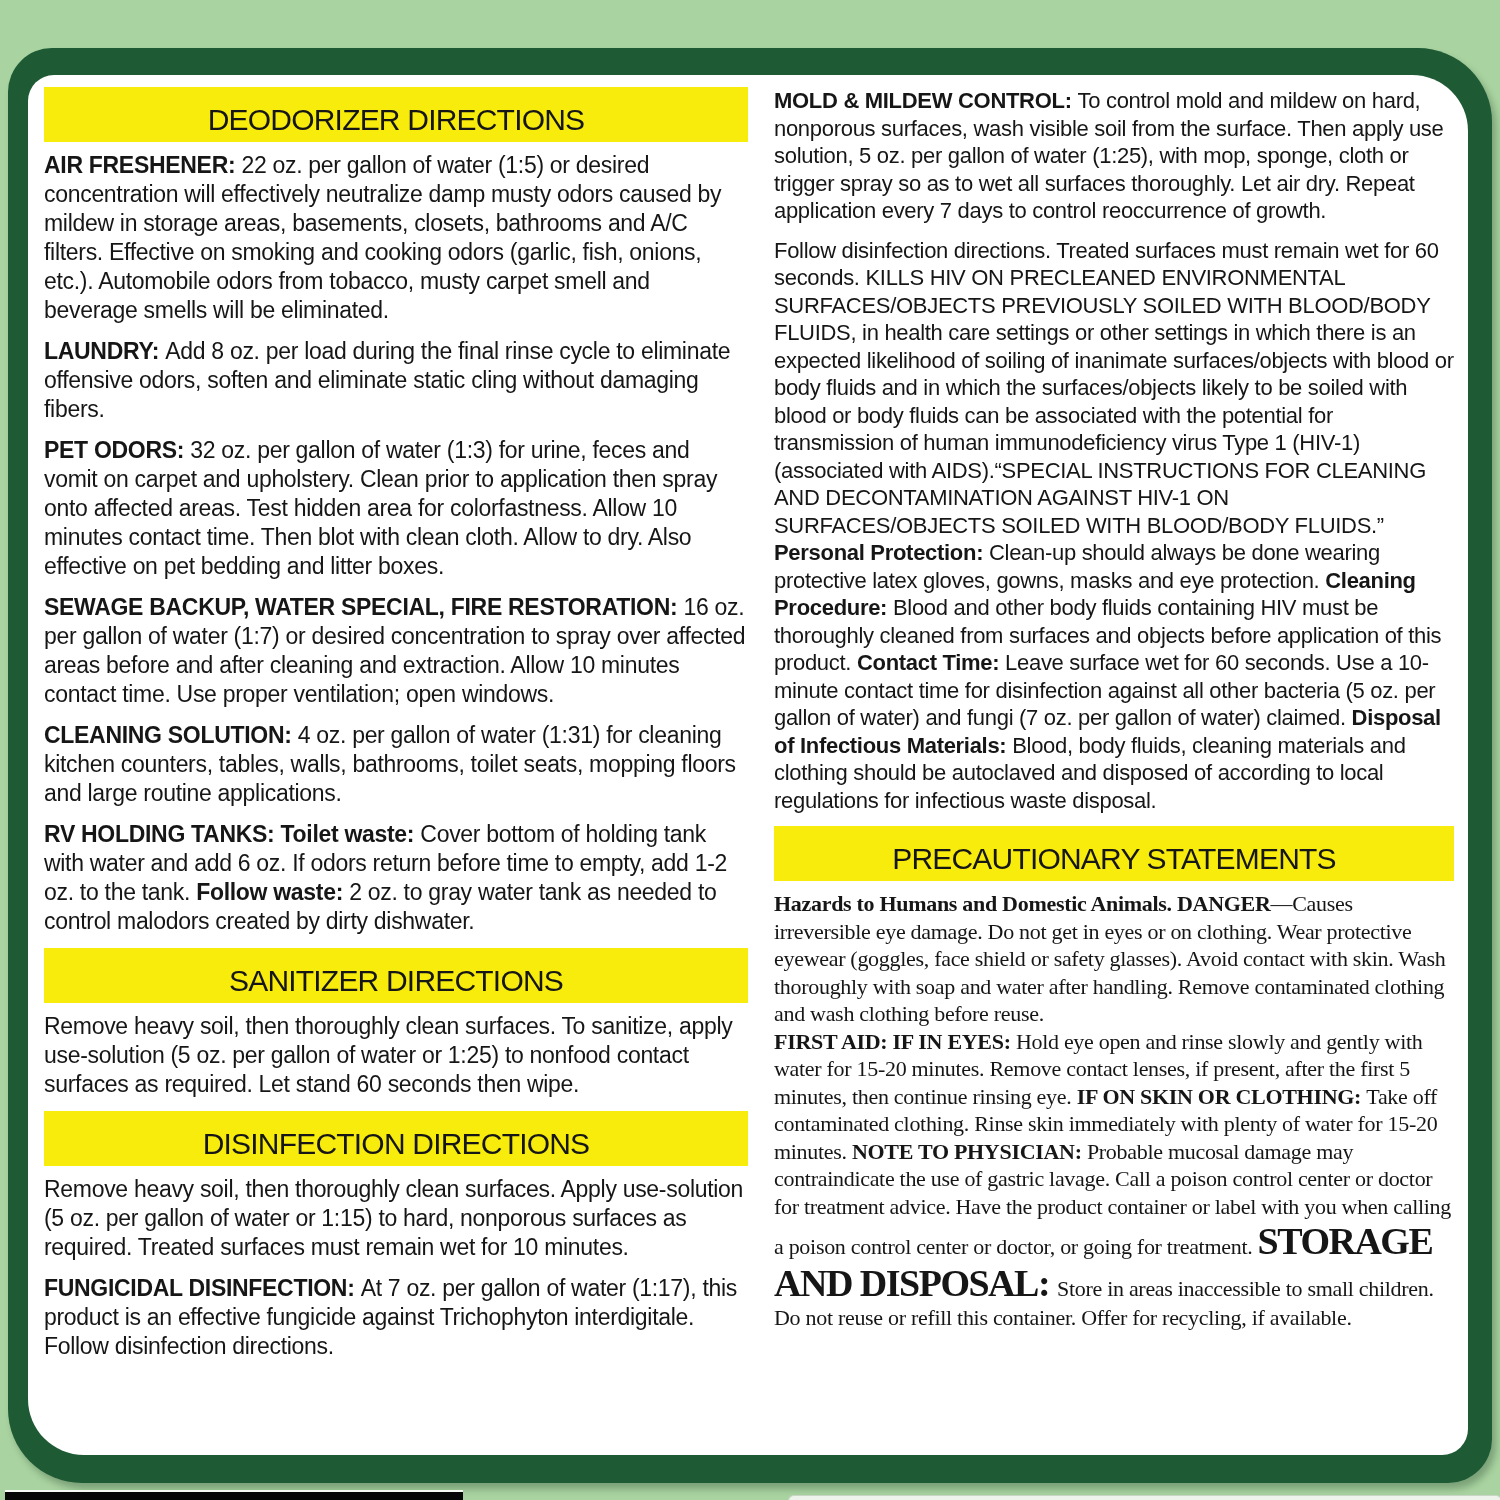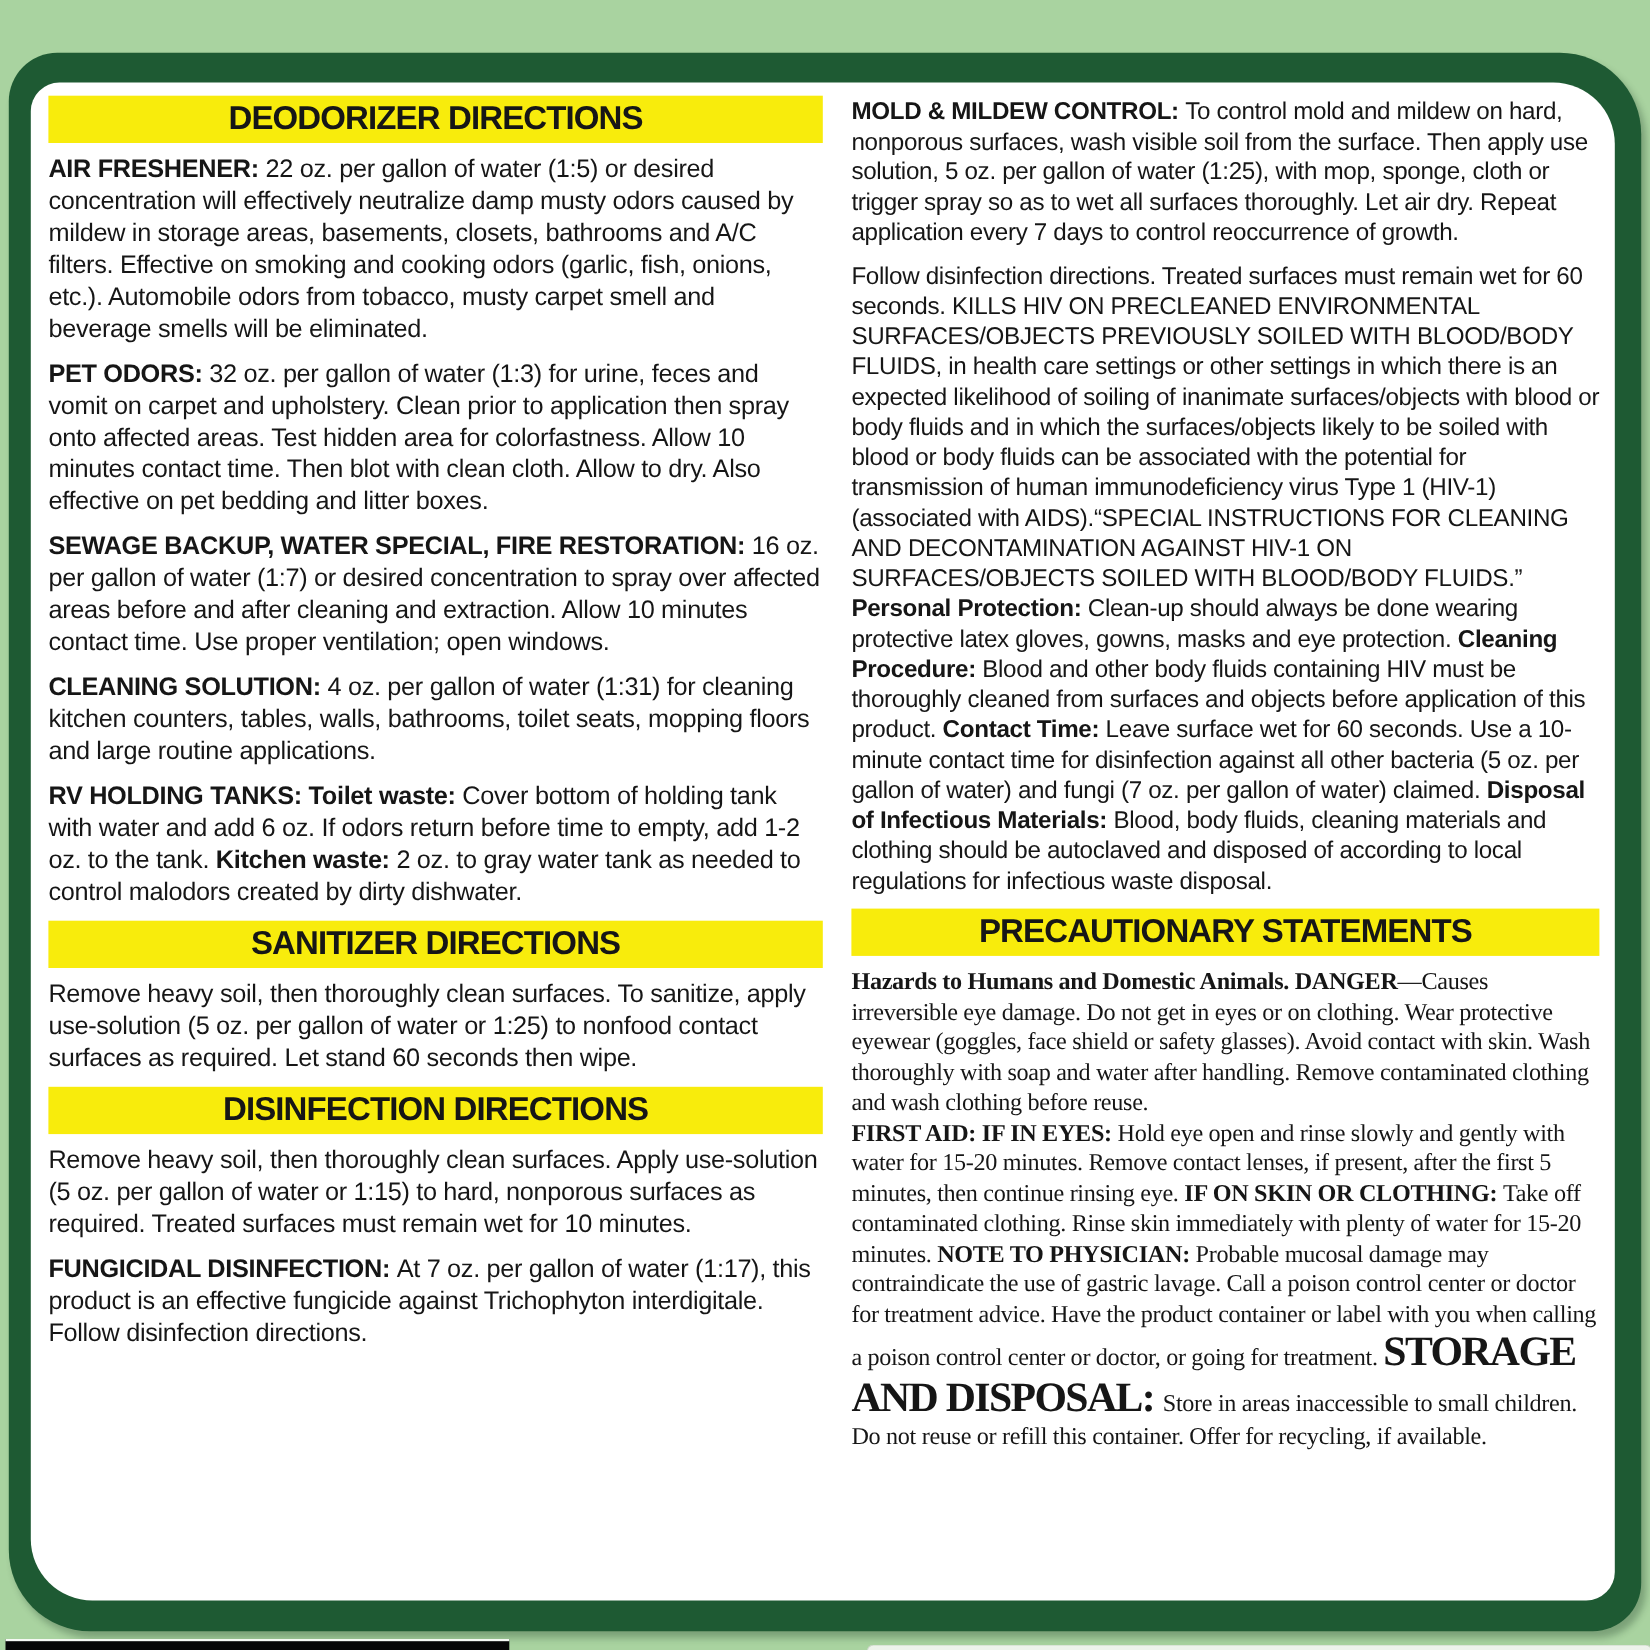--- a/index.html
+++ b/index.html
@@ -28,23 +28,23 @@
   .col.left{
     width:712px;flex:0 0 712px;padding-right:8px;
     font-size:23px;line-height:29px;letter-spacing:-0.3px;
   }
   .col.right{
     flex:1 1 auto;padding-left:18px;
     font-size:22px;line-height:27.5px;letter-spacing:-0.3px;
   }
   .hdr{
     background:var(--header_bg,#f8ec0c);
-    font-weight:bold;text-align:center;
+    font-weight:normal;text-align:center;
     font-size:30px;line-height:30px;letter-spacing:-0.8px;
-    padding:6px 2px 7px;margin:12px 0 9px;
+    padding:18px 2px 7px;margin:12px 0 9px;
   }
   .col > .hdr:first-child{margin-top:0;}
   .para{margin:0 0 12px;}
   .para.tight{margin:0;font-family:Liberation Serif, serif;}
   .para span.b{font-weight:bold;}
   .para span.big{
     font-weight:bold;font-size:38px;line-height:42px;letter-spacing:-1.5px;
   }
   .bottom-black{
     position:absolute;left:5px;top:1490px;width:458px;height:10px;
@@ -57,24 +57,25 @@
   }
 </style>
 </head>
 <body>
 
 <div class="frame">
   <div class="panel">
     <div class="col left">
         <div class="hdr">DEODORIZER DIRECTIONS</div>
         <p class="para"><span class="b">AIR FRESHENER: </span><span class="n">22 oz. per gallon of water (1:5) or desired concentration will effectively neutralize damp musty odors caused by mildew in storage areas, basements, closets, bathrooms and A/C filters. Effective on smoking and cooking odors (garlic, fish, onions, etc.). Automobile odors from tobacco, musty carpet smell and beverage smells will be eliminated.</span></p>
+        <p class="para"><span class="b">LAUNDRY: </span><span class="n">Add 8 oz. per load during the final rinse cycle to eliminate offensive odors, soften and eliminate static cling without damaging fibers.</span></p>
         <p class="para"><span class="b">PET ODORS: </span><span class="n">32 oz. per gallon of water (1:3) for urine, feces and vomit on carpet and upholstery. Clean prior to application then spray onto affected areas. Test hidden area for colorfastness. Allow 10 minutes contact time. Then blot with clean cloth. Allow to dry. Also effective on pet bedding and litter boxes.</span></p>
         <p class="para"><span class="b">SEWAGE BACKUP, WATER SPECIAL, FIRE RESTORATION: </span><span class="n">16 oz. per gallon of water (1:7) or desired concentration to spray over affected areas before and after cleaning and extraction. Allow 10 minutes contact time. Use proper ventilation; open windows.</span></p>
         <p class="para"><span class="b">CLEANING SOLUTION: </span><span class="n">4 oz. per gallon of water (1:31) for cleaning kitchen counters, tables, walls, bathrooms, toilet seats, mopping floors and large routine applications.</span></p>
-        <p class="para"><span class="b">RV HOLDING TANKS: Toilet waste: </span><span class="n">Cover bottom of holding tank with water and add 6 oz. If odors return before time to empty, add 1-2 oz. to the tank. </span><span class="b">Kitchen waste: </span><span class="n">2 oz. to gray water tank as needed to control malodors created by dirty dishwater.</span></p>
+        <p class="para"><span class="b">RV HOLDING TANKS: Toilet waste: </span><span class="n">Cover bottom of holding tank with water and add 6 oz. If odors return before time to empty, add 1-2 oz. to the tank. </span><span class="b">Follow waste: </span><span class="n">2 oz. to gray water tank as needed to control malodors created by dirty dishwater.</span></p>
         <div class="hdr">SANITIZER DIRECTIONS</div>
         <p class="para"><span class="n">Remove heavy soil, then thoroughly clean surfaces. To sanitize, apply use-solution (5 oz. per gallon of water or 1:25) to nonfood contact surfaces as required. Let stand 60 seconds then wipe.</span></p>
         <div class="hdr">DISINFECTION DIRECTIONS</div>
         <p class="para"><span class="n">Remove heavy soil, then thoroughly clean surfaces. Apply use-solution (5 oz. per gallon of water or 1:15) to hard, nonporous surfaces as required. Treated surfaces must remain wet for 10 minutes.</span></p>
         <p class="para"><span class="b">FUNGICIDAL DISINFECTION: </span><span class="n">At 7 oz. per gallon of water (1:17), this product is an effective fungicide against Trichophyton interdigitale. Follow disinfection directions.</span></p>
       </div>
     <div class="col right">
         <p class="para"><span class="b">MOLD &amp; MILDEW CONTROL: </span><span class="n">To control mold and mildew on hard, nonporous surfaces, wash visible soil from the surface. Then apply use solution, 5 oz. per gallon of water (1:25), with mop, sponge, cloth or trigger spray so as to wet all surfaces thoroughly. Let air dry. Repeat application every 7 days to control reoccurrence of growth.</span></p>
         <p class="para"><span class="n">Follow disinfection directions. Treated surfaces must remain wet for 60 seconds. KILLS HIV ON PRECLEANED ENVIRONMENTAL SURFACES/OBJECTS PREVIOUSLY SOILED WITH BLOOD/BODY FLUIDS, in health care settings or other settings in which there is an expected likelihood of soiling of inanimate surfaces/objects with blood or body fluids and in which the surfaces/objects likely to be soiled with blood or body fluids can be associated with the potential for transmission of human immunodeficiency virus Type 1 (HIV-1)(associated with AIDS).“SPECIAL INSTRUCTIONS FOR CLEANING AND DECONTAMINATION AGAINST HIV-1 ON SURFACES/OBJECTS SOILED WITH BLOOD/BODY FLUIDS.” </span><span class="b">Personal Protection: </span><span class="n">Clean-up should always be done wearing protective latex gloves, gowns, masks and eye protection. </span><span class="b">Cleaning Procedure: </span><span class="n">Blood and other body fluids containing HIV must be thoroughly cleaned from surfaces and objects before application of this product. </span><span class="b">Contact Time: </span><span class="n">Leave surface wet for 60 seconds. Use a 10-minute contact time for disinfection against all other bacteria (5 oz. per gallon of water) and fungi (7 oz. per gallon of water) claimed. </span><span class="b">Disposal of Infectious Materials: </span><span class="n">Blood, body fluids, cleaning materials and clothing should be autoclaved and disposed of according to local regulations for infectious waste disposal.</span></p>
         <div class="hdr">PRECAUTIONARY STATEMENTS</div>

